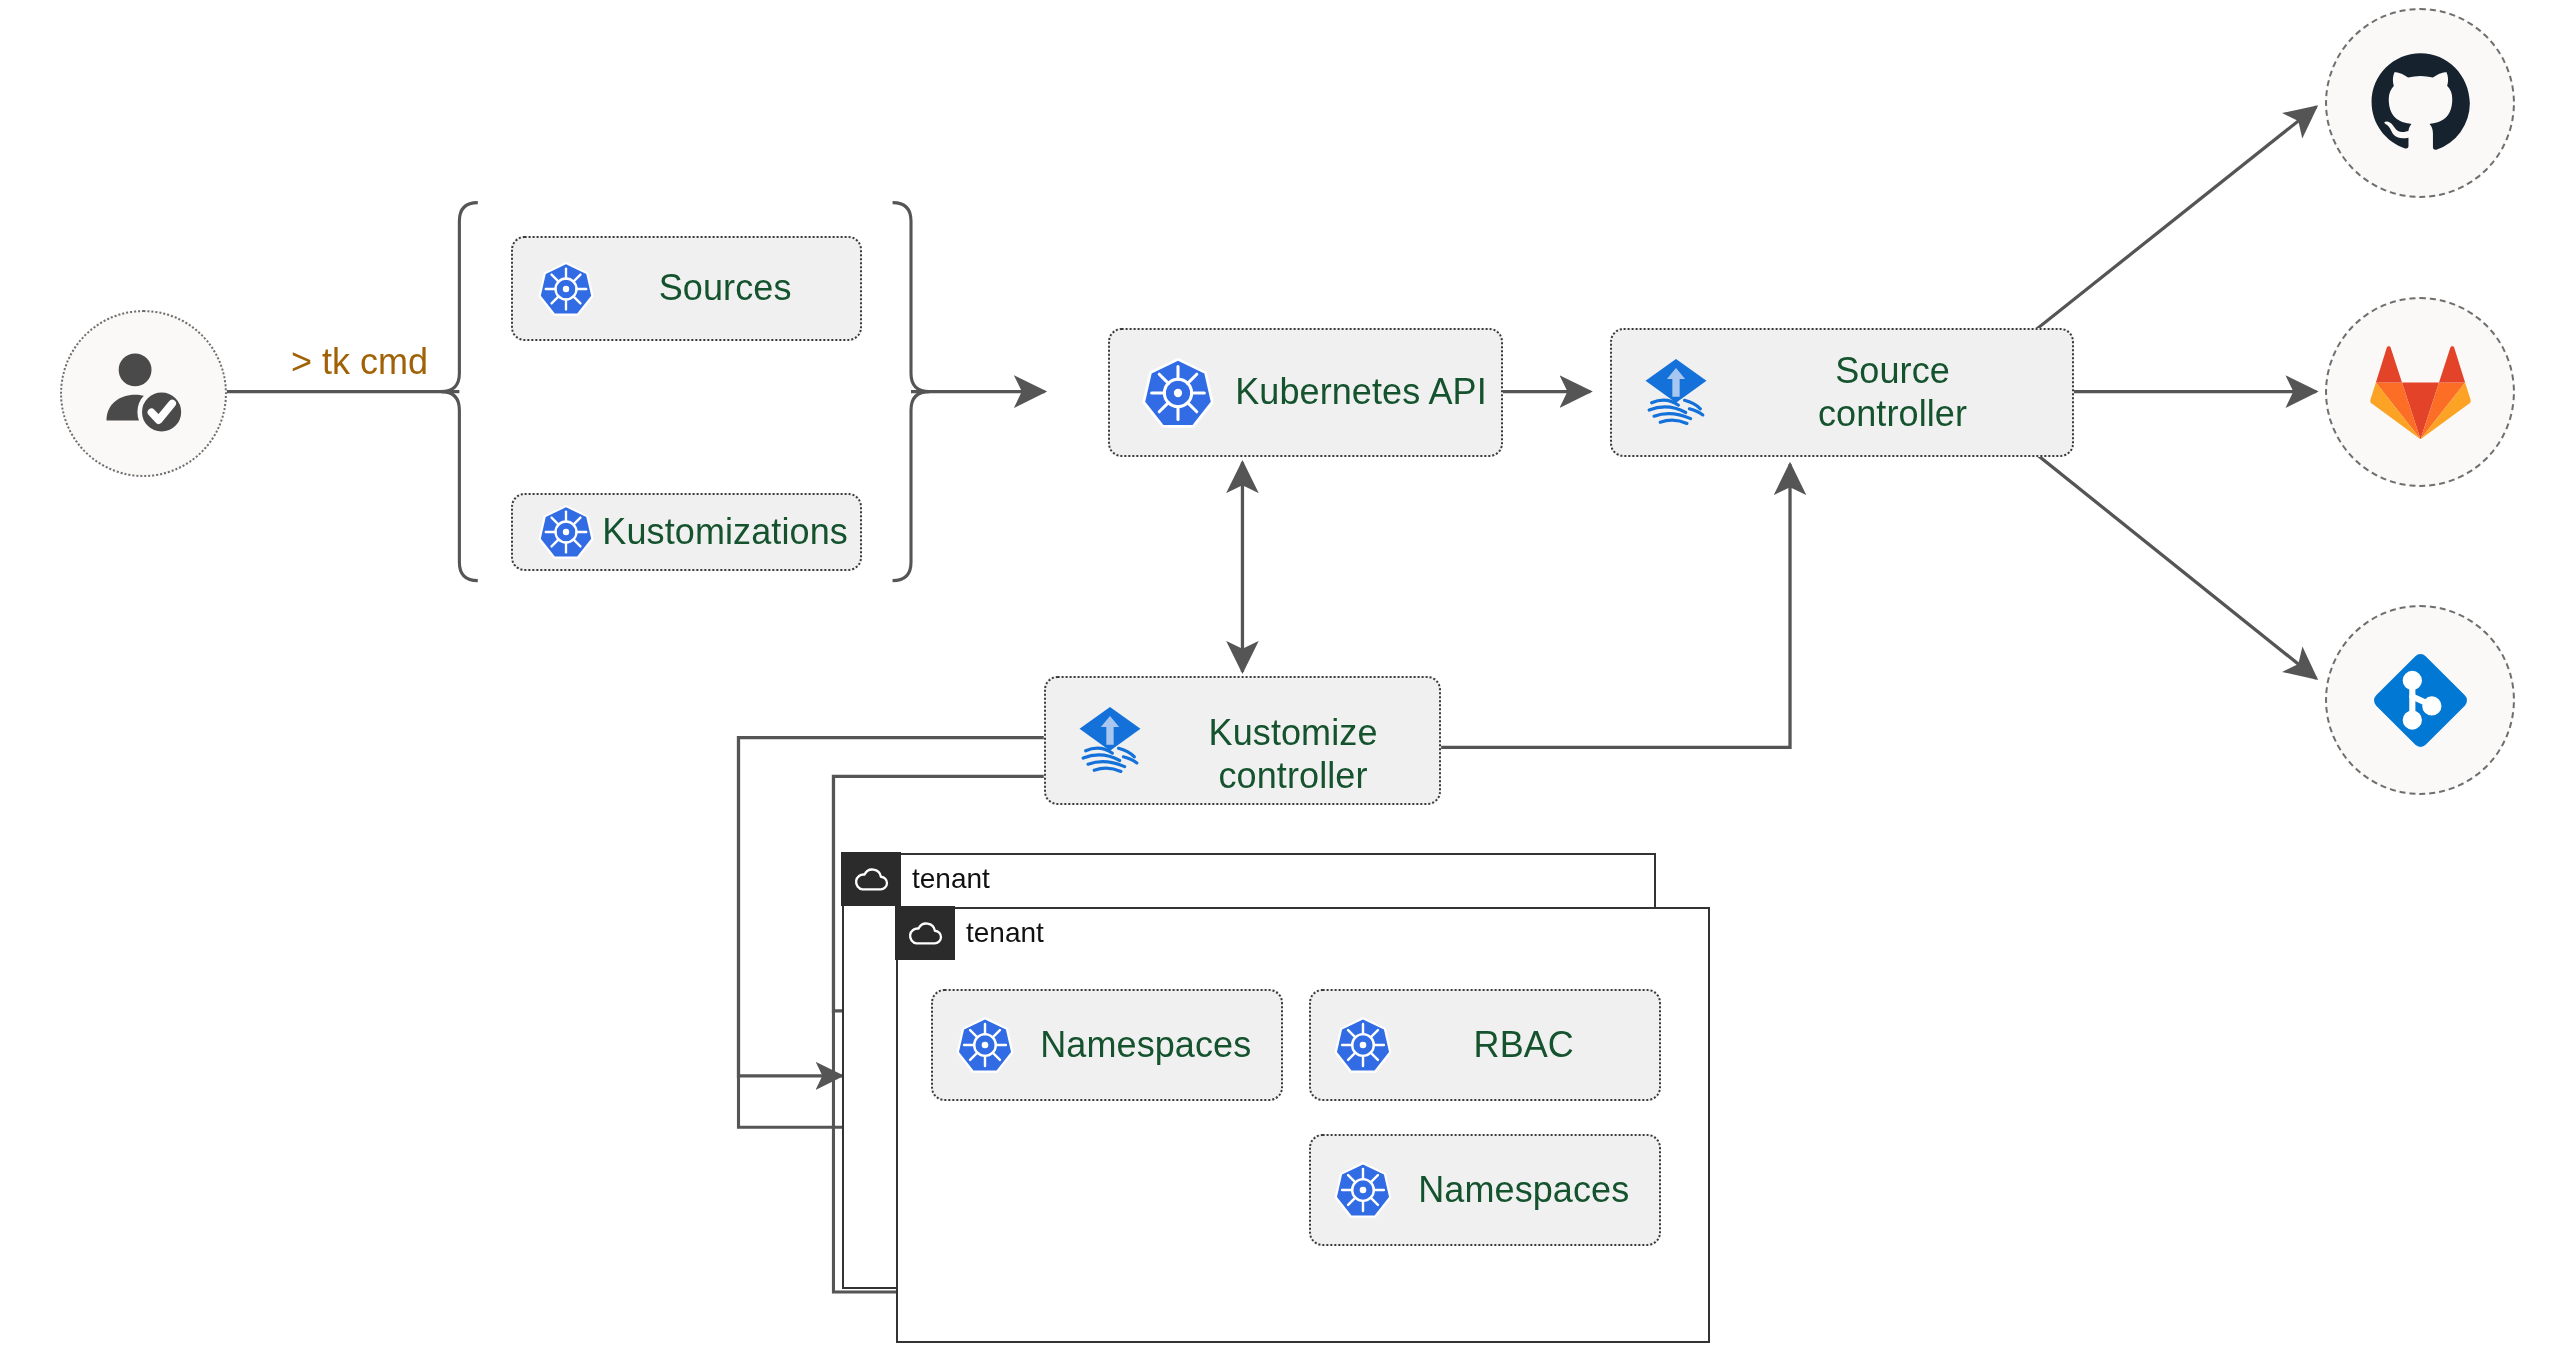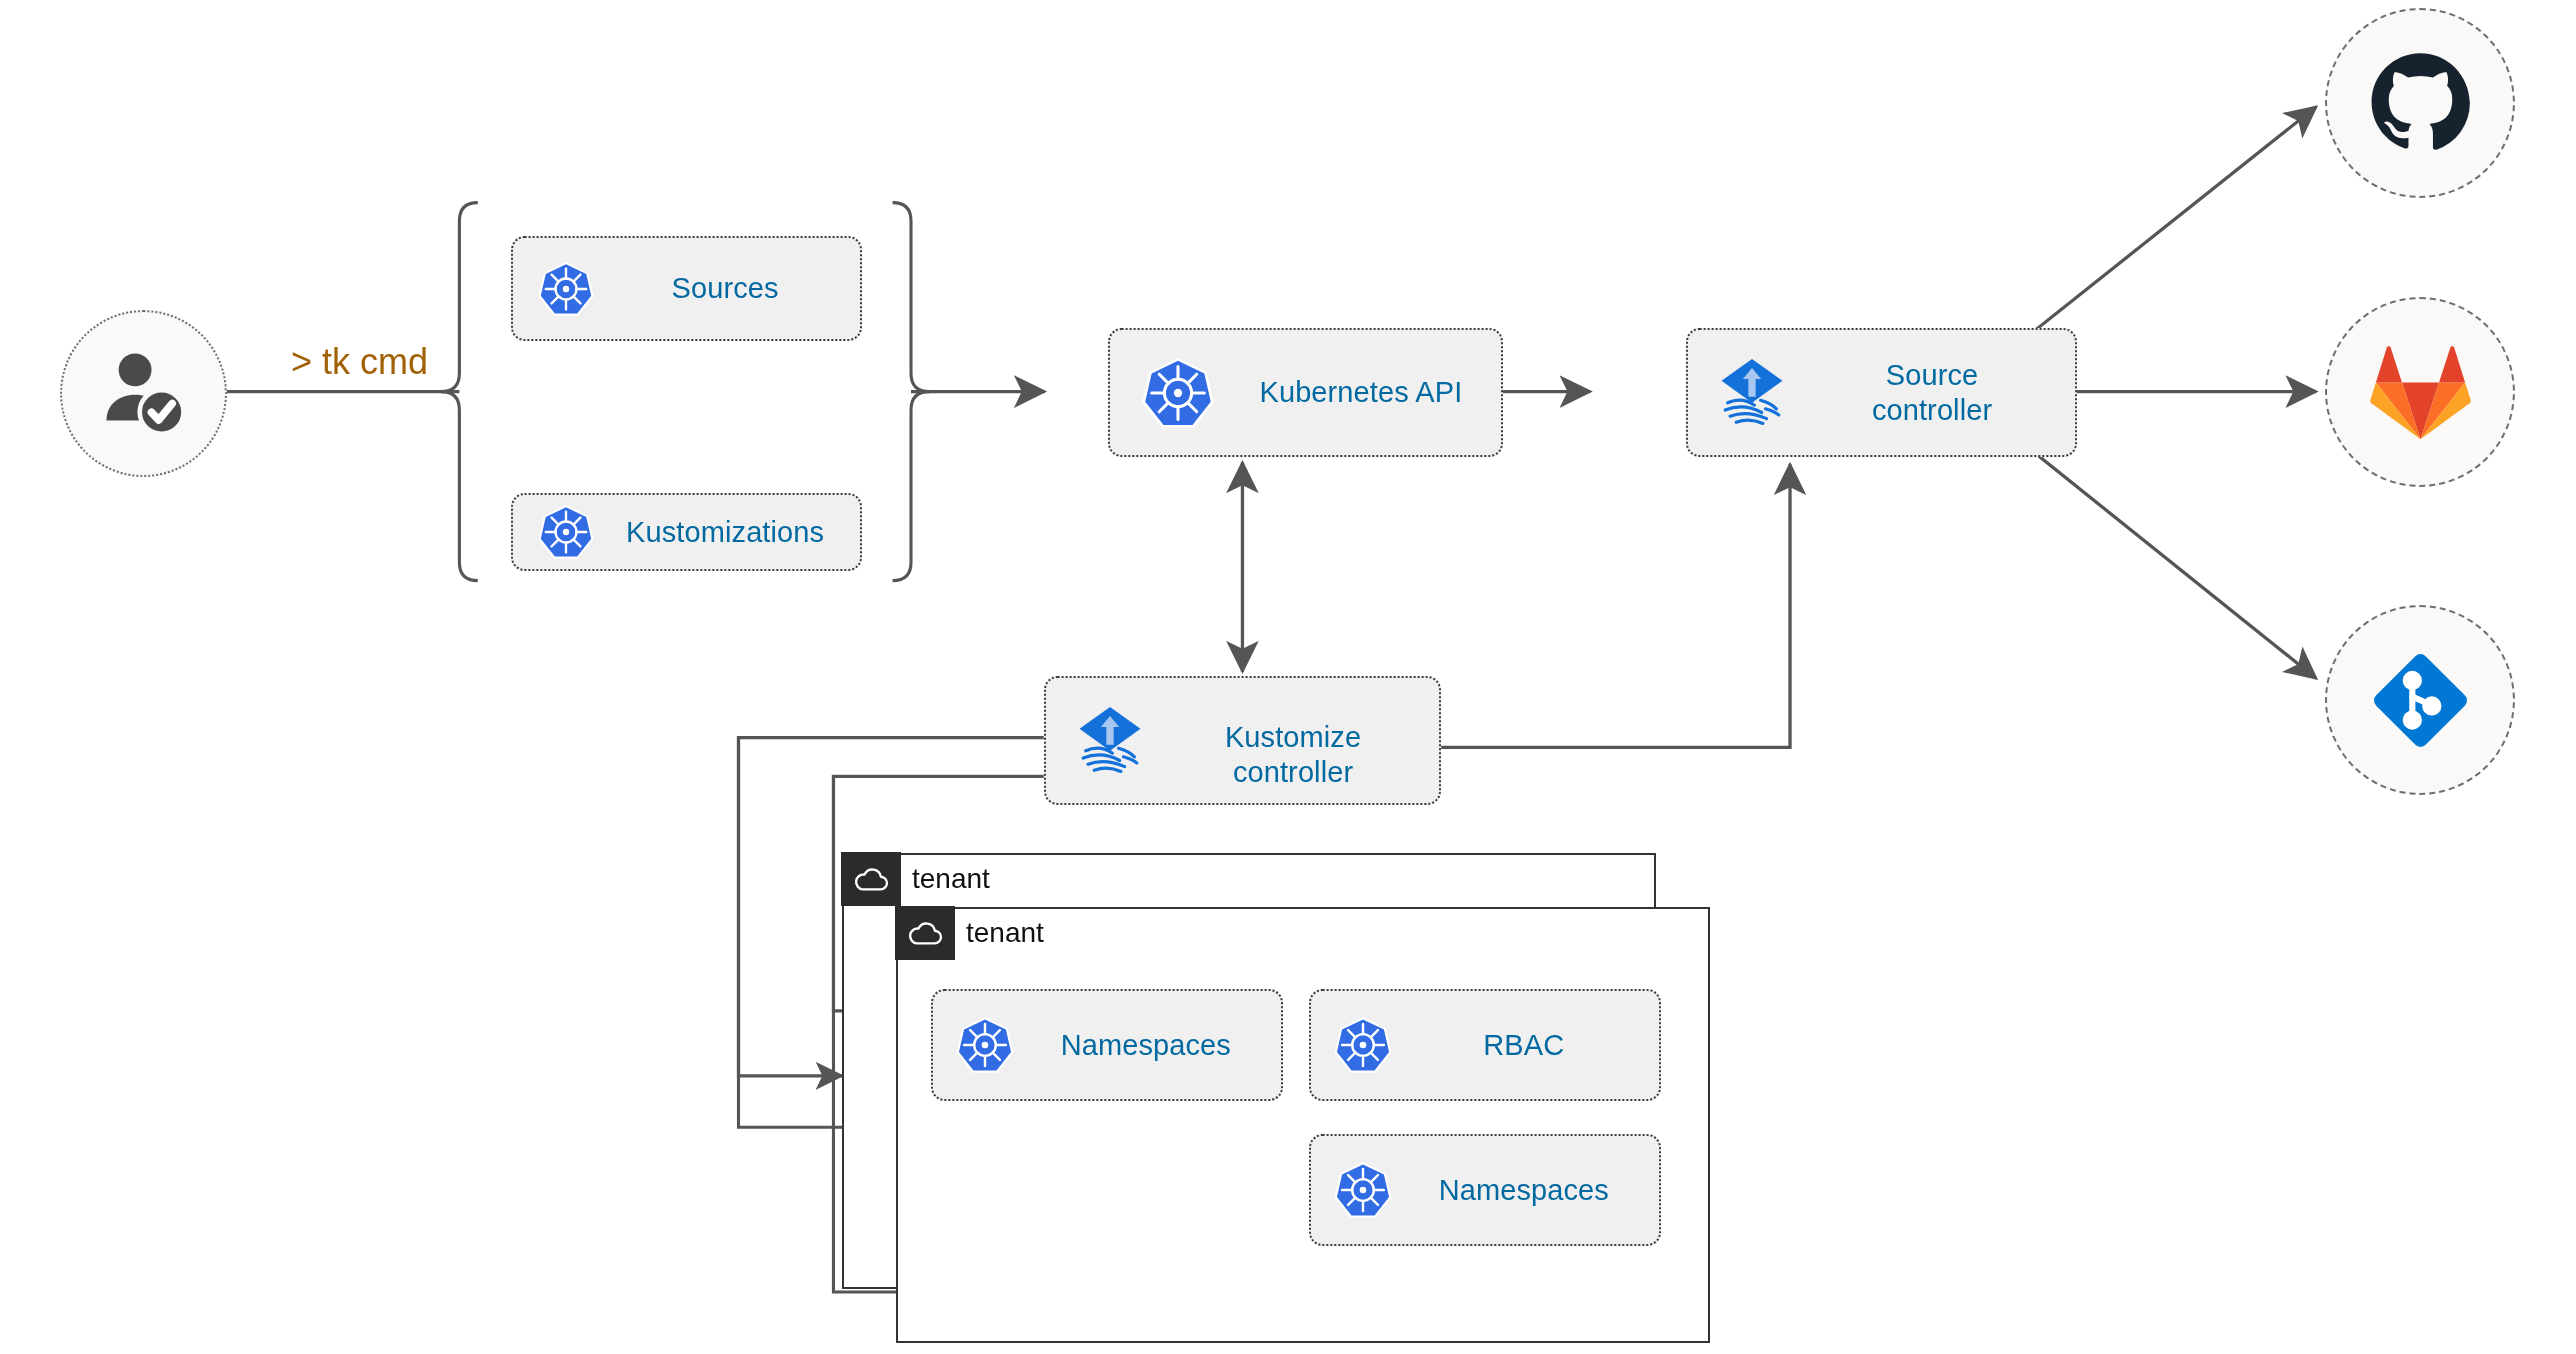--- a/index.html
+++ b/index.html
@@ -14,23 +14,23 @@
     background:#f0f0f0;
     border:2.4px dotted #3a3a3a;
     border-radius:13.6px;
     display:flex;
     align-items:center;
     justify-content:flex-start;
   }
   .card .lbl{
     flex:1;
     text-align:center;
-    font-size:29px;
+    font-size:36px;
     line-height:1.18;
-    color:#0369a1;
+    color:#14532d;
     letter-spacing:0.1px;
     padding-right:5.8px;
   }
   .card .ico{flex:0 0 auto;display:flex;align-items:center;justify-content:center;}
 
   
   .circle{
     position:absolute;
     box-sizing:border-box;
     border-radius:50%;
@@ -184,21 +184,21 @@
             <path d="M39.9 39.9 L47.4 47.4"></path>
           <path d="M39.9 24.1 L47.4 16.6"></path>
             <path d="M24.1 39.9 L16.6 47.4"></path>
         </g>
         <circle cx="32" cy="32" r="3.4" fill="#ffffff"></circle>
       </svg>
     </span>
     <span class="lbl" style="padding-left:9.7px;">Kubernetes API</span>
   </div>
 
-  <div class="card" style="left:1686px;top:328px;width:391px;height:129px;">
+  <div class="card" style="left:1610px;top:328px;width:464px;height:129px;">
     <span class="ico" style="margin-left:25px;">
       <svg width="78" height="78" viewBox="0 0 64 64">
         <path d="M32 4 L57 22 L32 40 L7 22 Z" fill="#1471DA"></path>
         <path d="M32 11.5 L39.5 20.5 L35 20.5 L35 35 L29 35 L29 20.5 L24.5 20.5 Z" fill="#A8C7F0"></path>
         <g stroke="#1471DA" stroke-width="2.6" fill="none" stroke-linecap="round">
           <path d="M12 40 Q24 35 34 42"></path>
           <path d="M10 46 Q25 40 40 48"></path>
           <path d="M14 51 Q28 46 44 53"></path>
           <path d="M19 56 Q30 52 41 57"></path>
           <path d="M39 38 Q47 40 52 45"></path>

